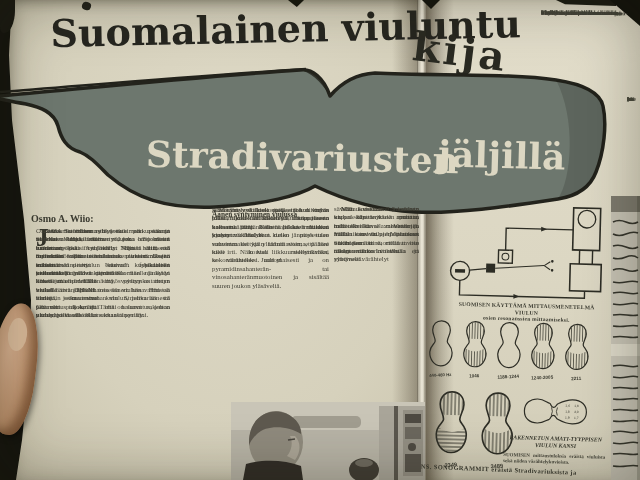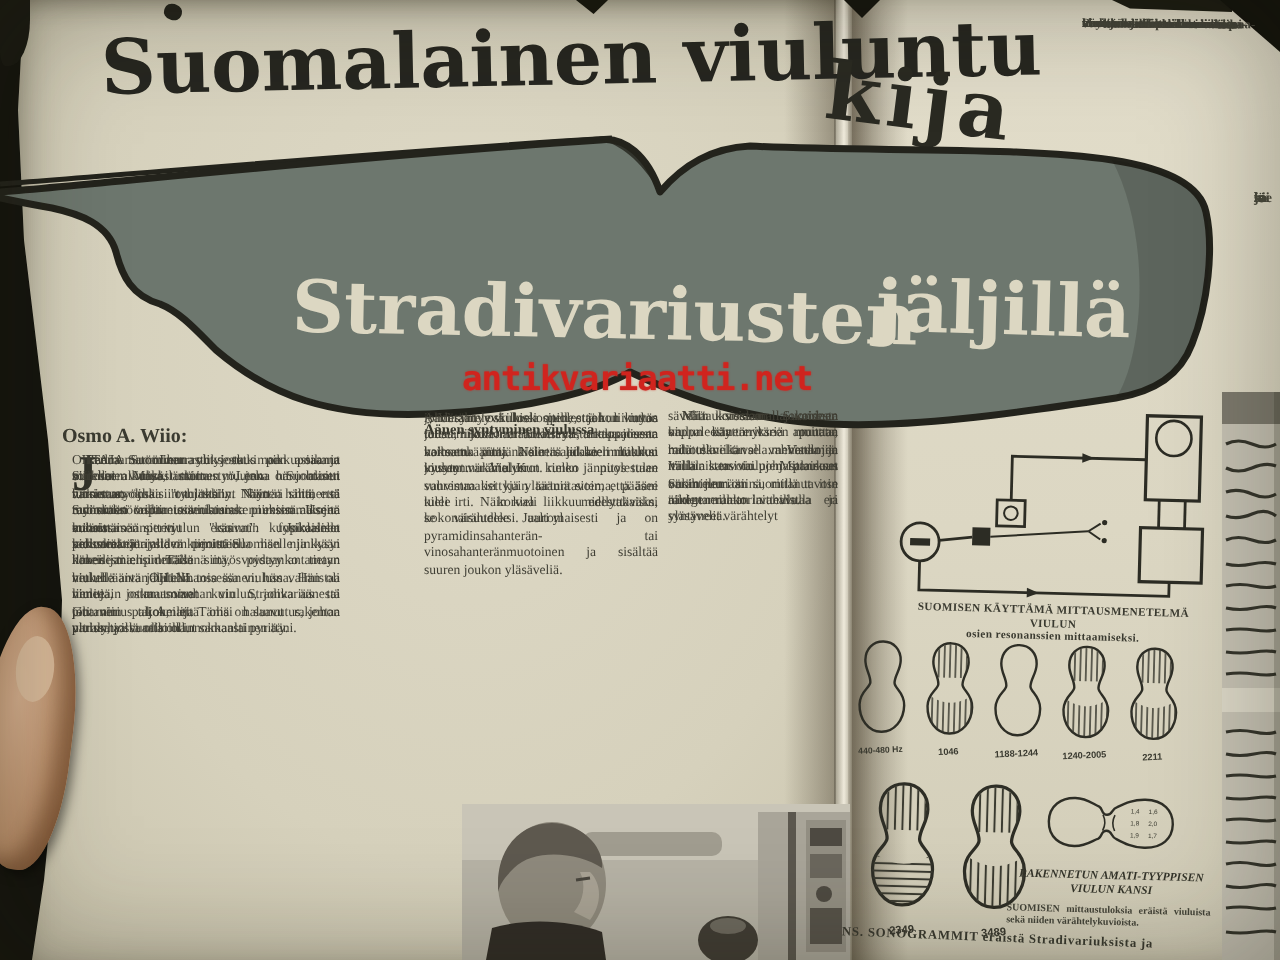--- a/index.html
+++ b/index.html
@@ -331,16 +331,15 @@
       <path d="M2,247 q7,1.5 14,0 t11,0"></path>
       <path d="M2,258 q7,-1 14,0 t11,0"></path>
       <path d="M2,270 q7,1 14,0 t11,0"></path>
     </g>
     <rect x="26" y="0" width="3" height="284" fill="rgba(20,20,10,0.18)"></rect>
   </svg>
 
   <div class="thumb"></div>
   <div class="nail"></div>
 
-  <div class="watermark">antikvariaatti.net</div>
 
   <div class="vignette"></div>
 </div>
 
 </body></html>

